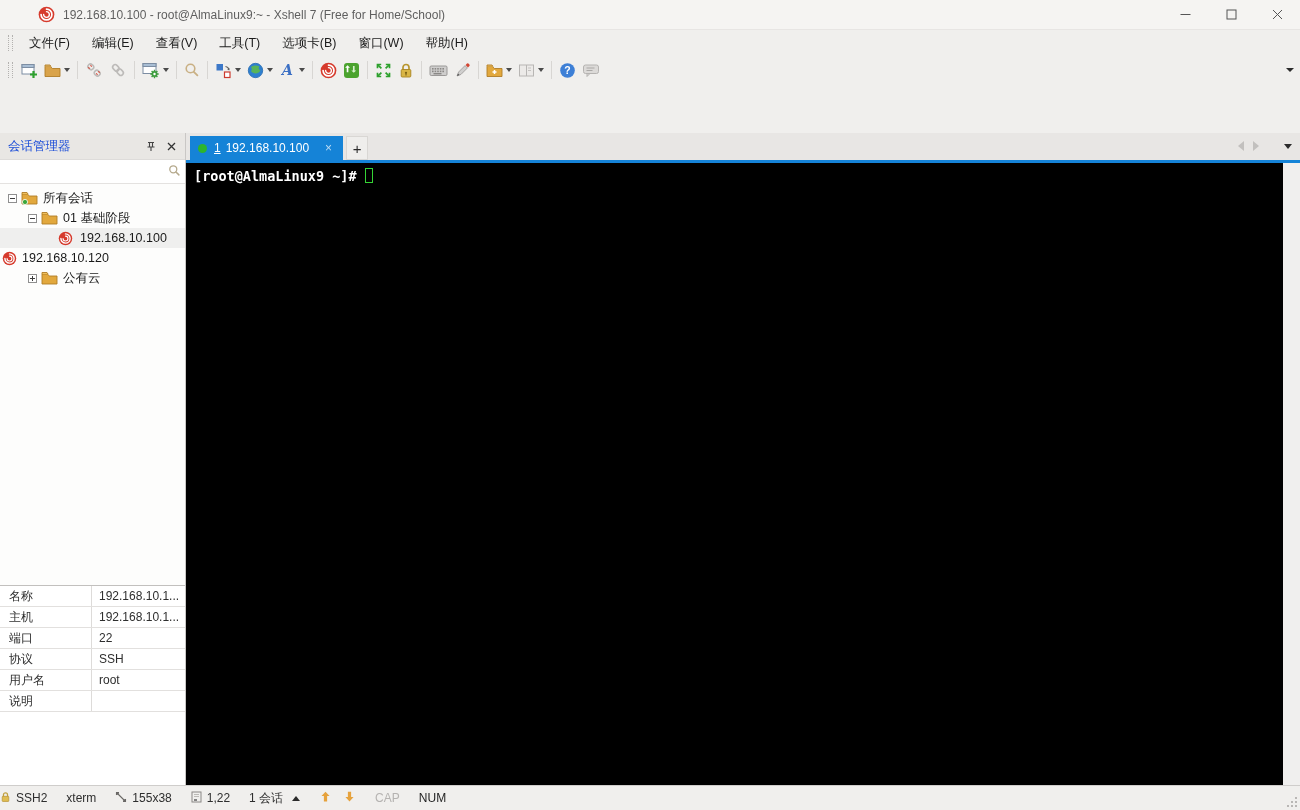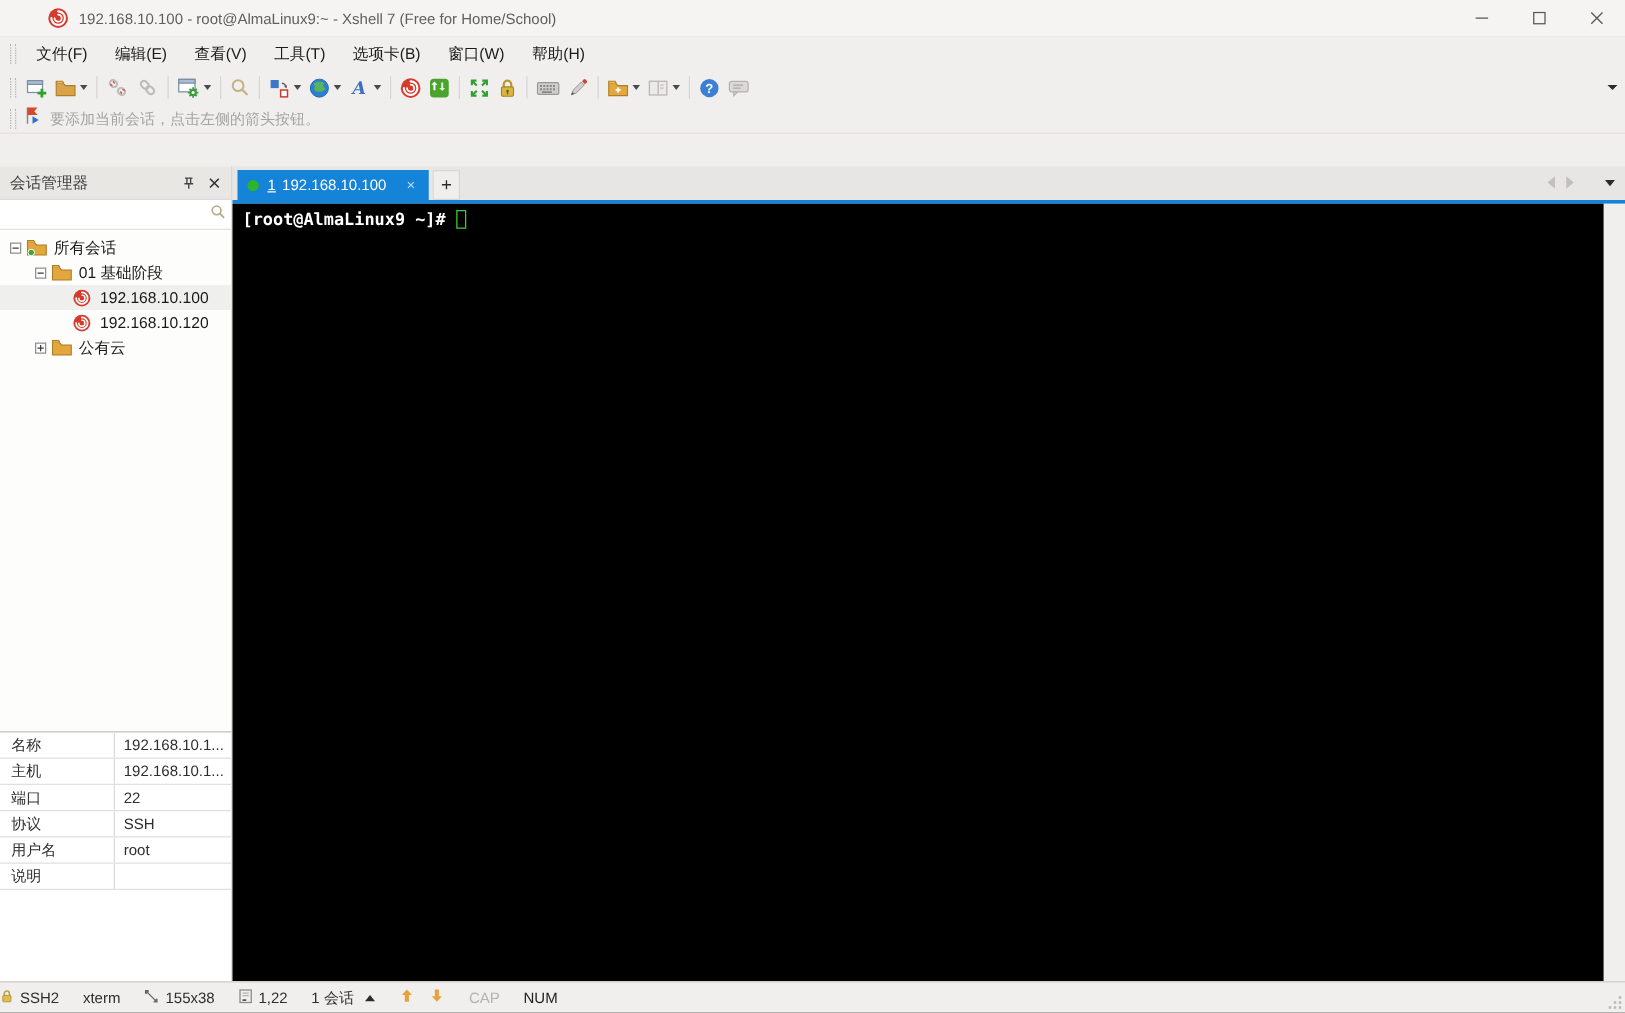--- a/index.html
+++ b/index.html
@@ -39,21 +39,21 @@
   
   .infobar { height:23px; background:#f0efed; display:flex; align-items:center; padding-left:6px; border-bottom:1px solid #e3e1df;}
   .infomsg { font-size:12px; color:#a6a4a2; margin-left:6px; white-space:nowrap;}
 
   
   .main { position:absolute; top:133px; left:0; right:0; bottom:25px; background:#eceae8; }
 
   
   .sidebar { position:absolute; left:0; top:0; bottom:0; width:186px; background:#fdfdfc; border-right:1px solid #c9c7c5; display:flex; flex-direction:column;}
   .sm-header { height:27px; background:#e9e7e4; display:flex; align-items:center; padding:0 4px 0 8px; flex:none; border-bottom:1px solid #dedcda;}
-  .sm-title { font-size:12.5px; color:#404040; flex:1 1 auto;}
+  .sm-title { font-size:12.5px; color:#1d4ed8; flex:1 1 auto;}
   .sm-hbtn { width:20px; height:20px; display:flex; align-items:center; justify-content:center;}
   .searchrow { height:24px; background:#ffffff; border-bottom:1px solid #e4e2e0; display:flex; align-items:center; padding:0 4px; flex:none;}
   .searchrow input { flex:1 1 auto; border:none; outline:none; height:18px; font-size:12px; background:transparent;}
   .tree { flex:1 1 auto; background:#fdfdfc; padding-top:4px; overflow:hidden;}
   .tree-row { height:20px; display:flex; align-items:center; font-size:12.5px; color:#1a1a1a; white-space:nowrap;}
   .tree-row.sel { background:#efefee; }
   .tree-label { margin-left:5px; }
   .expander { width:9px; height:9px; border:1px solid #8f8f8f; background:#fff; position:relative; flex:none; margin-right:4px;}
   .expander::before { content:""; position:absolute; left:1px; right:1px; top:3px; height:1px; background:#3c3c3c;}
   .expander.plus::after { content:""; position:absolute; top:1px; bottom:1px; left:3px; width:1px; background:#3c3c3c;}
@@ -311,31 +311,20 @@
           <rect x="1.5" y="2" width="15" height="8.5" rx="2" fill="#dcdad8" stroke="#b5b3b1" stroke-width="1"></rect>
           <path d="M5 10.5v3l3-3z" fill="#dcdad8" stroke="#b5b3b1" stroke-width="1"></path>
           <path d="M4.5 5h8M4.5 7.5h6" stroke="#aaa8a6" stroke-width="1"></path>
         </svg>
     </div>
 
     <span class="row-end-arrow"></span>
   </div>
 
 
-  <div class="infobar">
-    <span class="grip"></span>
-    <span style="margin-left:2px;">
-      <svg width="14" height="15" viewBox="0 0 14 15">
-          <path d="M2 1v13" stroke="#8a8886" stroke-width="1.2"></path>
-          <path d="M2 1h8l-2.5 3L10 7H2z" fill="#d6492f"></path>
-          <path d="M6 8l5 3-5 3z" fill="#2f6fd6"></path>
-        </svg>
-    </span>
-    <span class="infomsg">要添加当前会话，点击左侧的箭头按钮。</span>
-  </div>
 
   <div class="main">
 
     <div class="sidebar">
       <div class="sm-header">
         <span class="sm-title">会话管理器</span>
         <span class="sm-hbtn">
           <svg width="10" height="11" viewBox="0 0 10 11">
               <path d="M2 1.5h6M3.5 1.5v4.5M6.5 1.5v4.5M1.5 6h7M5 6v4" stroke="#444" stroke-width="1.1" fill="none"></path>
             </svg>
@@ -380,21 +369,21 @@
         <div class="tree-row sel" style="padding-left:58px;">
           <span class="tree-ic">
             <svg width="15" height="15" viewBox="0 0 16 16">
                 <circle cx="8" cy="8" r="7.2" fill="#d63a2c"></circle>
                 <path d="M8 3.1a4.9 4.9 0 1 1-4.9 4.9" fill="none" stroke="#fff" stroke-width="1.5" stroke-linecap="round"></path>
                 <path d="M8 5.4a2.6 2.6 0 1 1-2.6 2.6" fill="none" stroke="#fff" stroke-width="1.2" stroke-linecap="round"></path>
               </svg>
           </span>
           <span class="tree-label">192.168.10.100</span>
         </div>
-        <div class="tree-row" style="padding-left:58px;">
+        <div class="tree-row" style="text-align:right;">
           <span class="tree-ic">
             <svg width="15" height="15" viewBox="0 0 16 16">
                 <circle cx="8" cy="8" r="7.2" fill="#d63a2c"></circle>
                 <path d="M8 3.1a4.9 4.9 0 1 1-4.9 4.9" fill="none" stroke="#fff" stroke-width="1.5" stroke-linecap="round"></path>
                 <path d="M8 5.4a2.6 2.6 0 1 1-2.6 2.6" fill="none" stroke="#fff" stroke-width="1.2" stroke-linecap="round"></path>
               </svg>
           </span>
           <span class="tree-label">192.168.10.120</span>
         </div>
         <div class="tree-row" style="padding-left:28px;">

